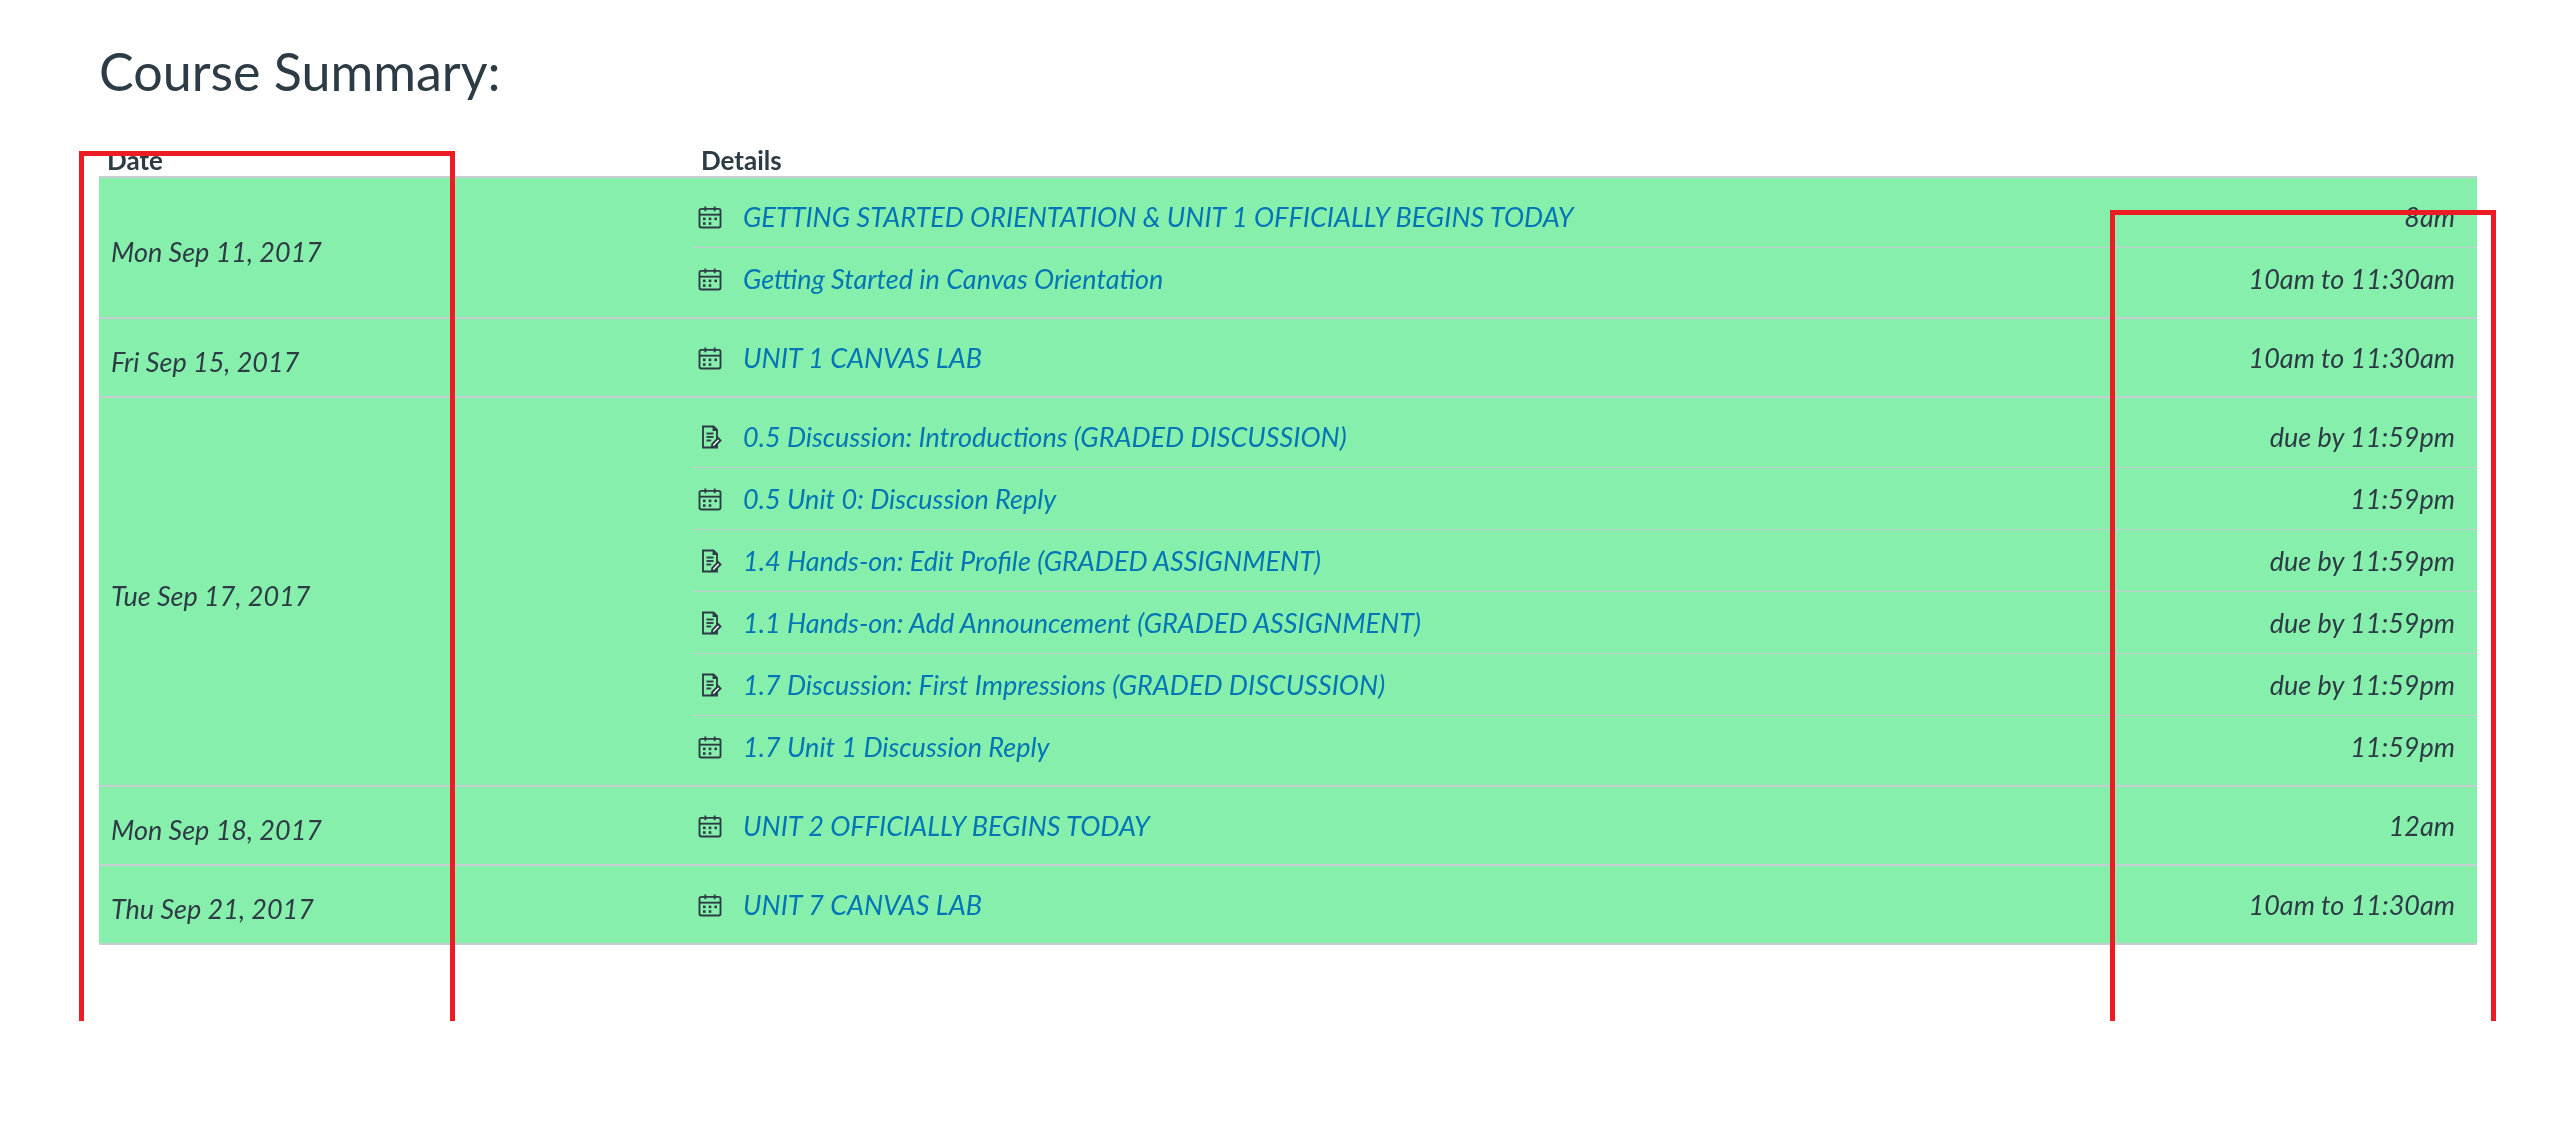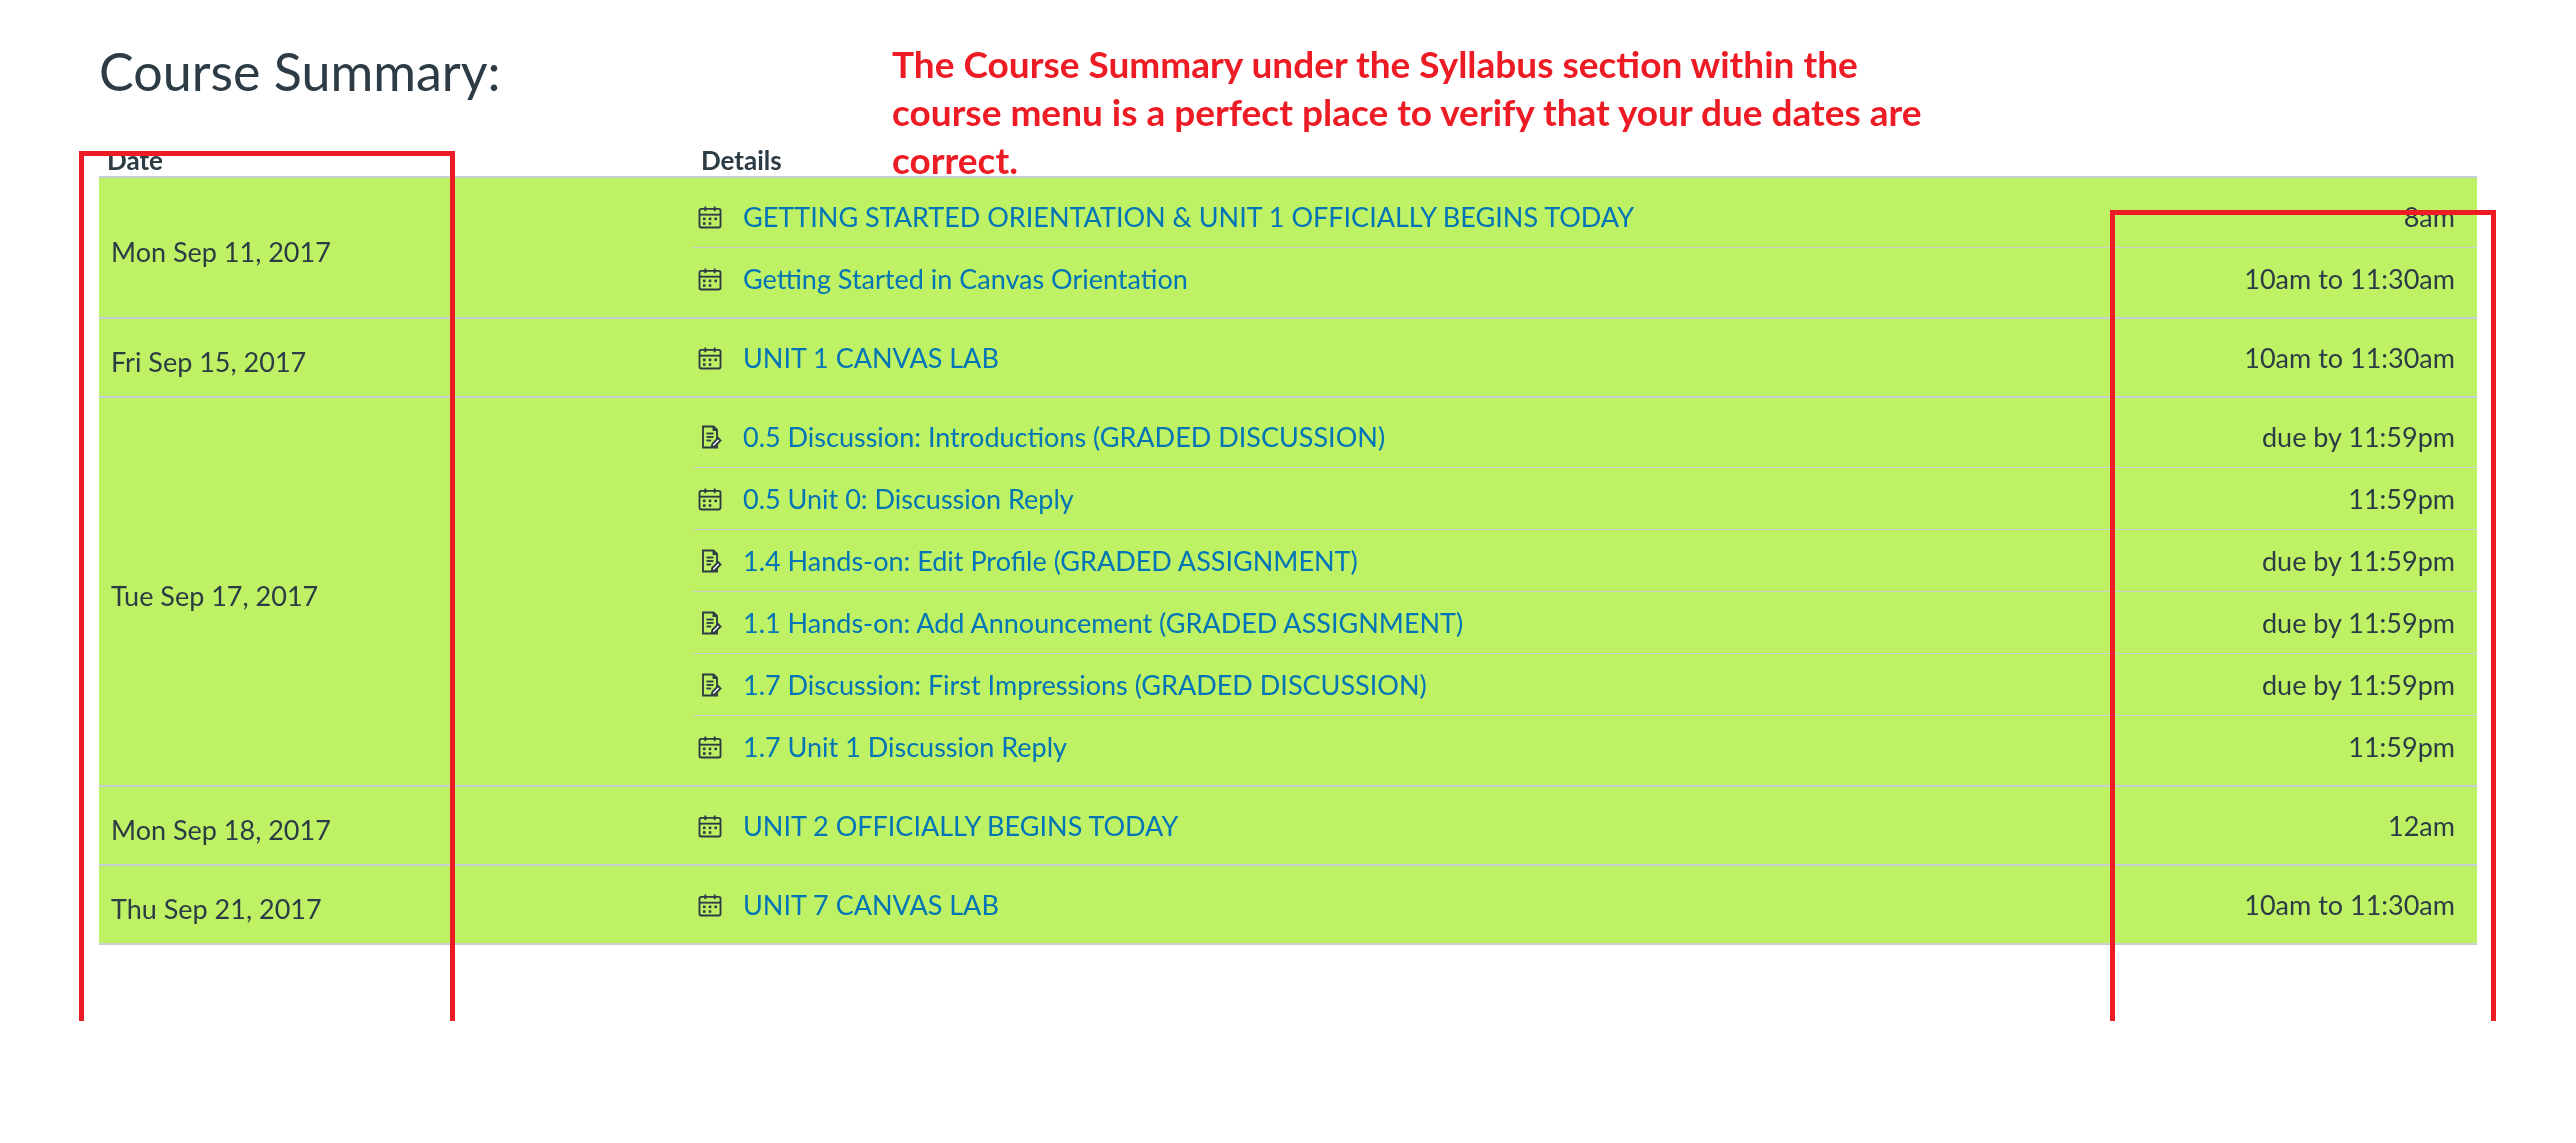--- a/index.html
+++ b/index.html
@@ -49,21 +49,22 @@
   table.syllabus th.col-date { width: 594px; }
   table.syllabus th.col-details { }
 
   table.syllabus tbody tr.day-row {
     border-top: 2px solid #c7cdd1;
     border-bottom: 2px solid #c7cdd1;
     background: #f5f5f5;
   }
   table.syllabus tbody tr.day-row td {
     vertical-align: middle;
-    background: #bef264;
+    background: #86efac;
+    font-style: italic;
   }
   table.syllabus tbody tr.day-row td.date-cell {
     font-size: 27px;
     padding: 7px 8px 0 12px;
     color: #2d3b45;
   }
   table.syllabus tbody tr.day-row td.details-cell {
     padding: 8px 0 8px 0;
   }
 
@@ -122,21 +123,20 @@
 
   svg { display: block; }
 </style>
 </head>
 <body>
 
 <div class="wrap">
 
   <h2 class="summary-title">Course Summary:</h2>
 
-  <div class="annotation">The Course Summary under the Syllabus section within the course menu is a perfect place to verify that your due dates are correct.</div>
 
   <table class="syllabus">
     <thead>
       <tr>
         <th class="col-date">Date</th>
         <th class="col-details">Details</th>
       </tr>
     </thead>
     <tbody id="syllabus-body">
         <tr class="day-row">

